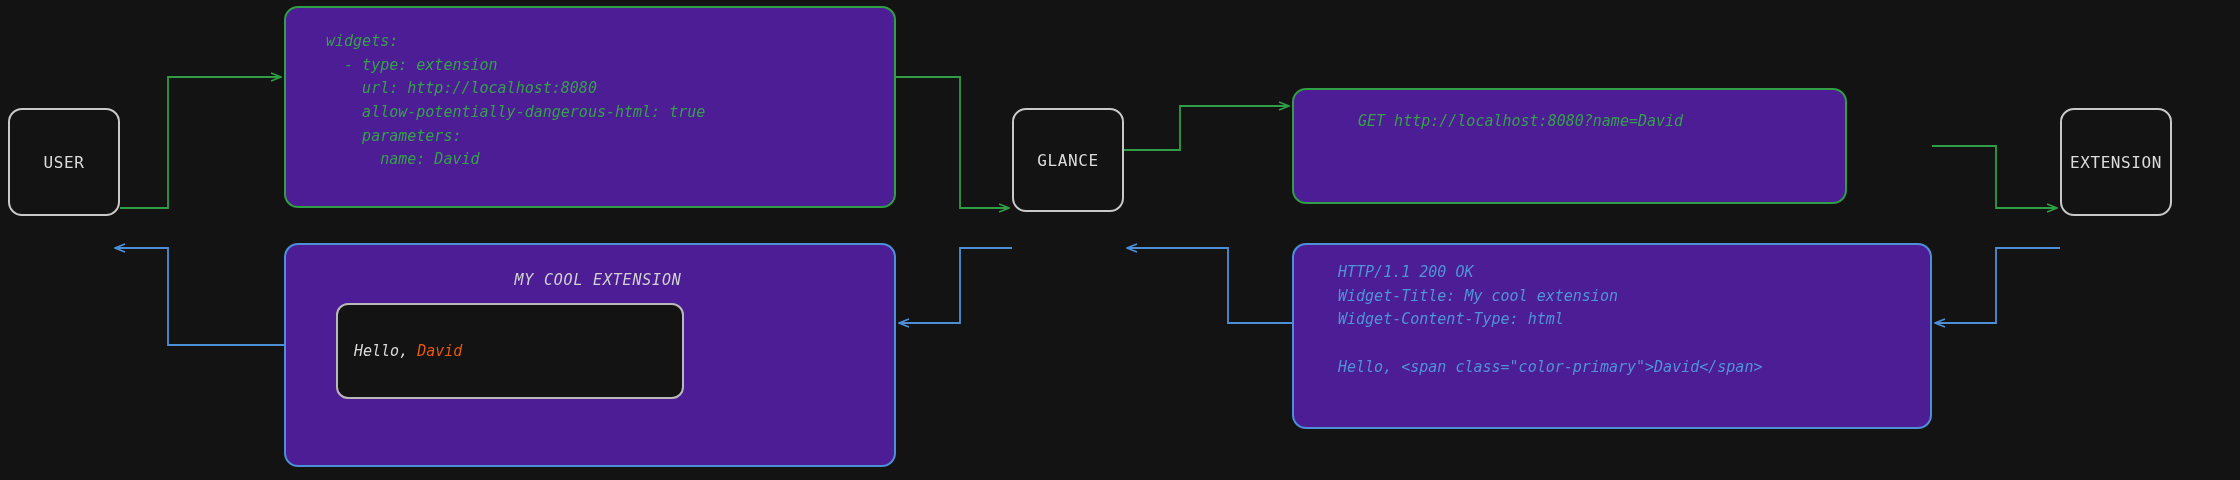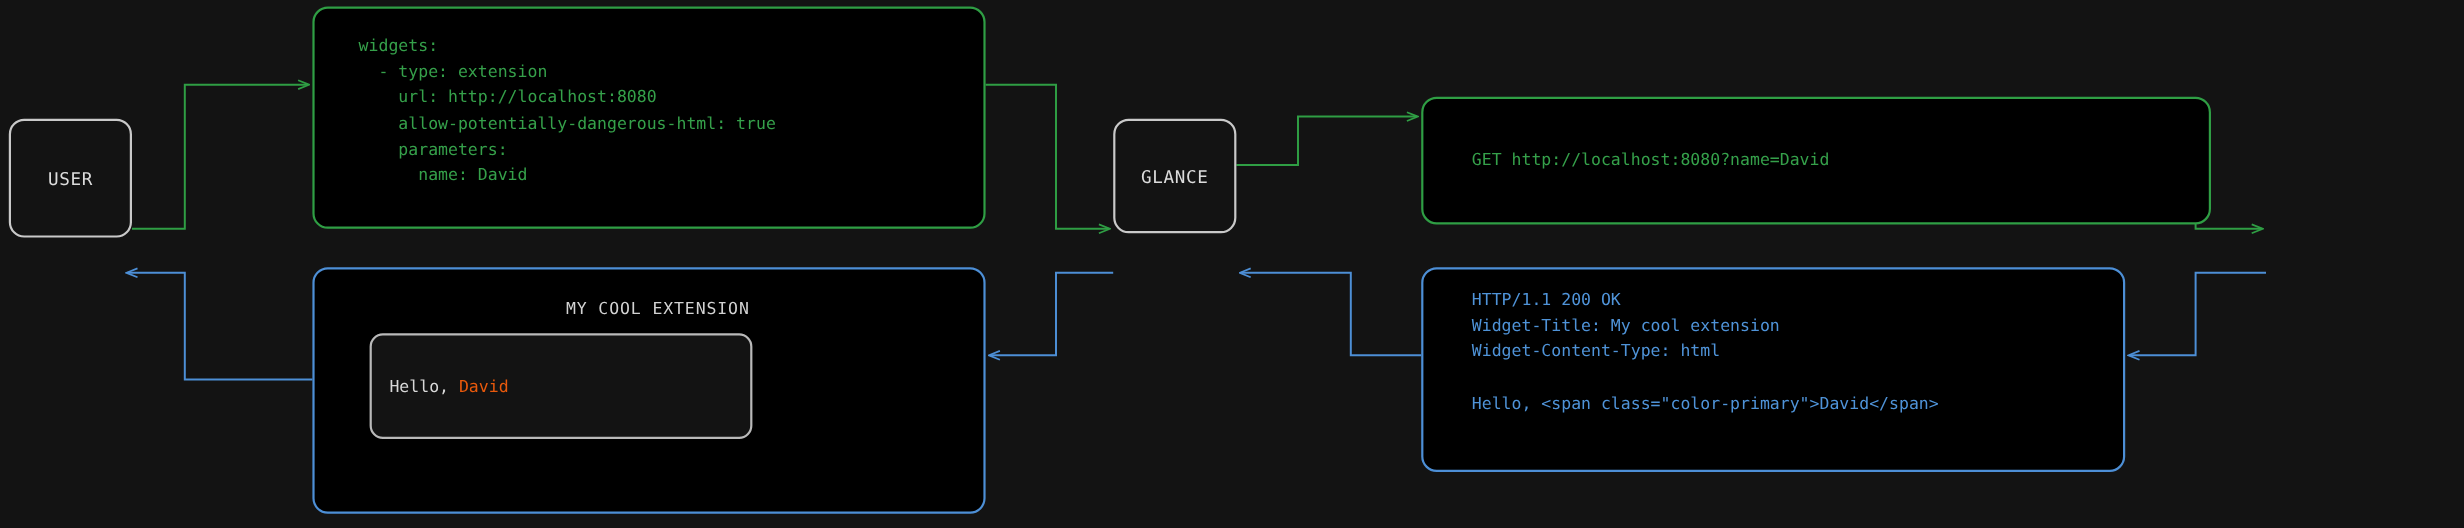--- a/index.html
+++ b/index.html
@@ -42,39 +42,40 @@
   }
   #actor-user      { left: 8px;    top: 108px; width: 112px; height: 108px; }
   #actor-glance    { left: 1012px; top: 108px; width: 112px; height: 104px; }
   #actor-extension { left: 2060px; top: 108px; width: 112px; height: 108px; }
 
   
   .msgbox {
     position: absolute;
     box-sizing: border-box;
     border-radius: 14px;
-    background: #000000;
+    background: #4c1d95;
     z-index: 2;
     padding: 20px 26px;
+    font-style: italic;
   }
   .msgbox.green { border: 2px solid #2f9e44; }
   .msgbox.blue  { border: 2px solid #4d8fd6; }
 
   .code {
     margin: 0;
     font-family: "DejaVu Sans Mono", monospace;
     font-size: 15px;
     line-height: 1.58;
     white-space: pre;
   }
   .code.green { color: #35a04a; }
   .code.blue  { color: #4f93d8; }
 
   #box-yaml     { left: 284px;  top: 6px;   width: 612px; height: 202px; padding-top: 22px; padding-left: 40px; }
-  #box-get      { left: 1292px; top: 88px;  width: 718px; height: 116px; display: flex; align-items: center; padding-left: 44px; }
+  #box-get      { left: 1292px; top: 88px;  width: 555px; height: 116px; display: flex; align-items: flex-start; padding-left: 64px; }
   #box-response { left: 1292px; top: 243px; width: 640px; height: 186px; padding-top: 16px; padding-left: 44px; }
 
   
   #box-widget {
     left: 284px;
     top: 243px;
     width: 612px;
     height: 224px;
     padding: 26px 34px;
   }
@@ -139,20 +140,23 @@
   </svg>
 
   <div class="actor" id="actor-user">
     <span>USER</span>
   </div>
 
   <div class="actor" id="actor-glance">
     <span>GLANCE</span>
   </div>
 
+  <div class="actor" id="actor-extension">
+    <span>EXTENSION</span>
+  </div>
 
   <div class="msgbox green" id="box-yaml">
     <pre class="code green">widgets:
   - type: extension
     url: http://localhost:8080
     allow-potentially-dangerous-html: true
     parameters:
       name: David</pre>
   </div>
 

